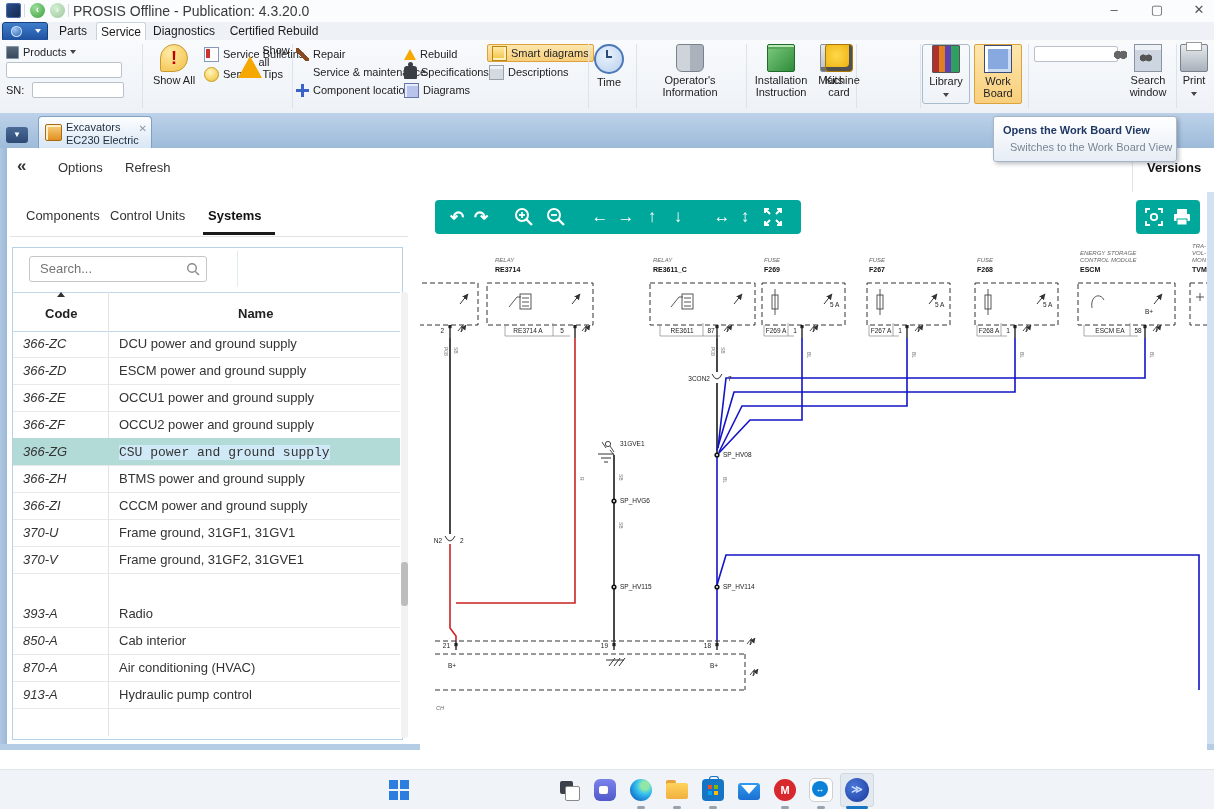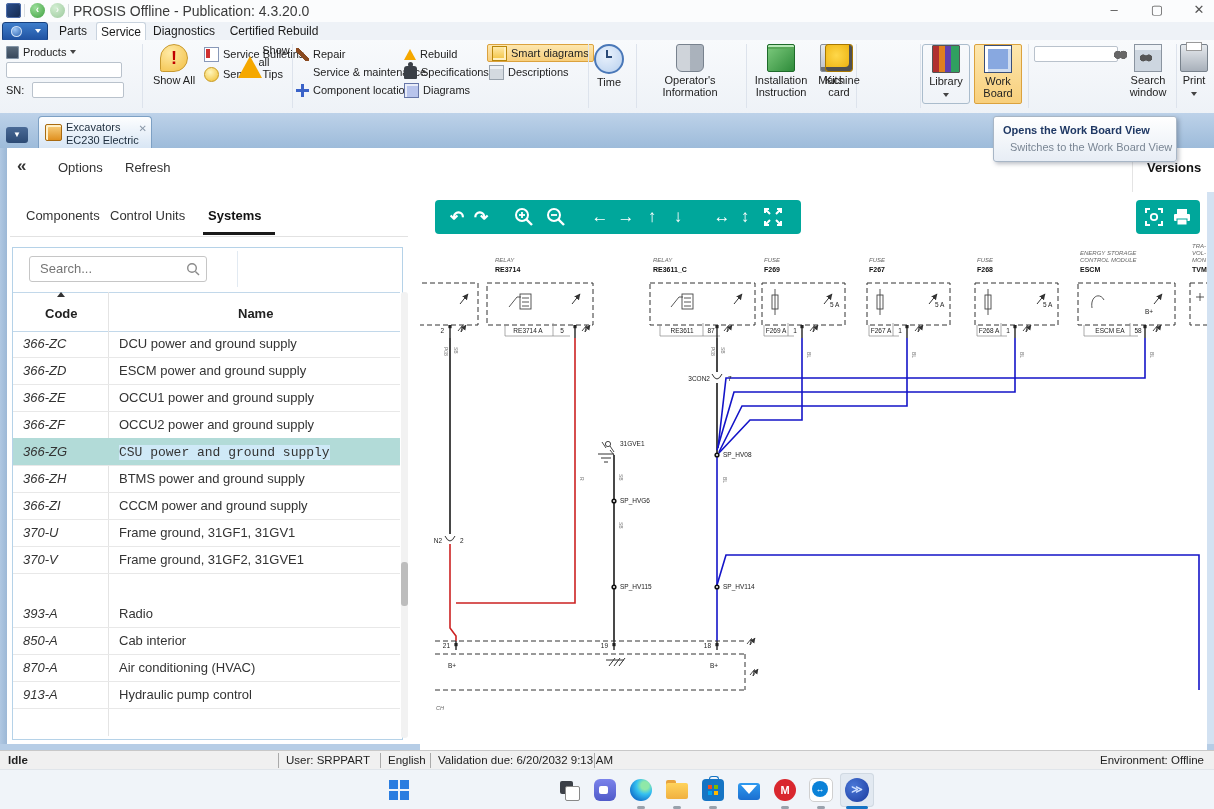--- a/index.html
+++ b/index.html
@@ -680,31 +680,20 @@
           <rect x="295.4" y="451" width="3.2" height="3.2" fill="#222"></rect>
         <text class="dpn" x="290" y="476">B+</text>
         <text class="dgy" x="16" y="518">CH</text>
       </g>
     </svg>
 
     
     
   </div>
 
-  <div class="statusbar">
-    <span class="sitem" style="left:8px;font-weight:bold">Idle</span>
-    <span class="ssep" style="left:278px"></span>
-    <span class="sitem" style="left:286px">User: SRPPART</span>
-    <span class="ssep" style="left:380px"></span>
-    <span class="sitem" style="left:388px">English</span>
-    <span class="ssep" style="left:430px"></span>
-    <span class="sitem" style="left:438px">Validation due: 6/20/2032 9:13 AM</span>
-    <span class="ssep" style="left:594px"></span>
-    <span class="sitem" style="right:10px">Environment: Offline</span>
-  </div>
 
   <div class="taskbar">
 
     <div class="tkicon" style="left:382px">
       <span class="startlogo">
           <i></i>
           <i></i>
           <i></i>
           <i></i>
         </span>

